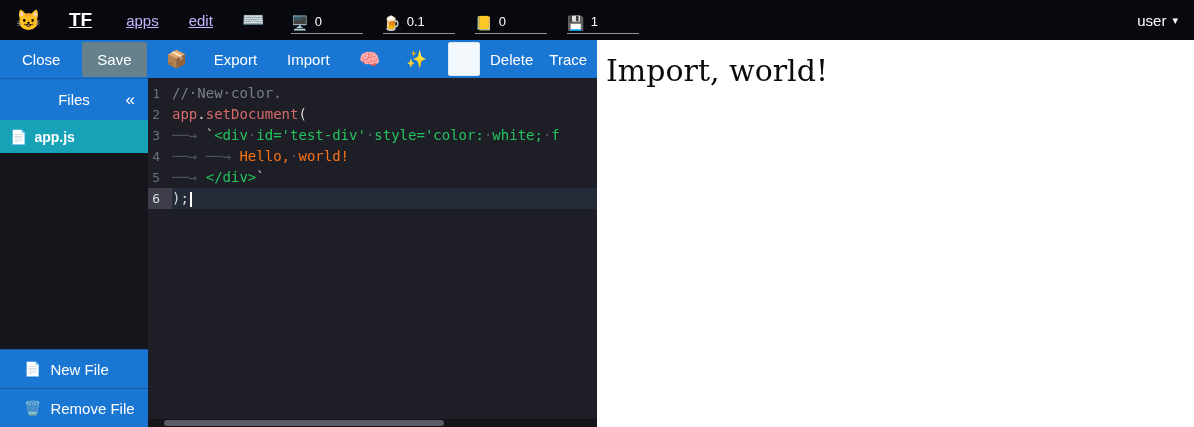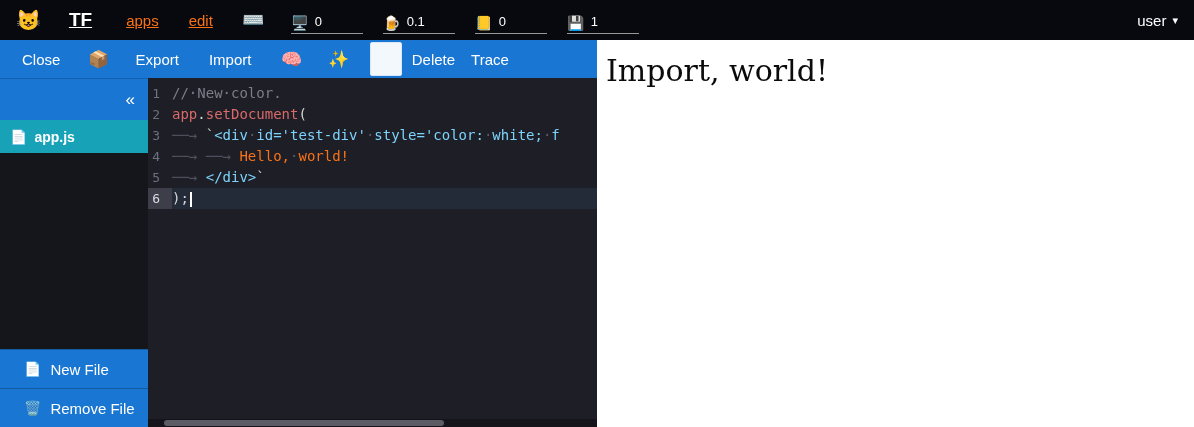--- a/index.html
+++ b/index.html
@@ -14,21 +14,21 @@
   .topbar {
     height:40px; background:#08080f; display:flex; align-items:center;
     padding:0 16px; color:#fff;
   }
   .logo { font-size:20px; margin-right:28px; cursor:pointer; }
   .brand {
     color:#fff; font-weight:bold; font-size:19px;
     text-decoration:underline; margin-right:34px; cursor:pointer;
   }
   .navlink {
-    color:#f97316; font-size:15px; text-decoration:underline;
+    color:#c4b5fd; font-size:15px; text-decoration:underline;
     margin-right:30px; cursor:pointer;
   }
   .kbicon { font-size:18px; margin-right:26px; cursor:pointer; filter:brightness(.9); }
   .metric {
     width:72px; margin-right:20px; display:flex; align-items:flex-end; gap:6px;
     border-bottom:1px solid #979797; padding-bottom:3px; height:27px;
   }
   .metric .micon { font-size:14px; line-height:1; }
   .metric .mval { color:#fff; font-size:13px; line-height:1.1; }
   .usermenu { margin-left:auto; font-size:15px; color:#fff; display:flex; align-items:center; gap:6px; cursor:pointer; }
@@ -103,21 +103,21 @@
   .code-line .ln {
     width:24px; padding-right:12px; text-align:right; color:#6b7180;
     font-size:13px; flex-shrink:0;
   }
   .code-line .code { white-space:pre; flex:1; overflow:hidden; }
   .code-line.active { background:#232a38; }
   .code-line.active .ln { background:#3e3e4a; color:#d9dde6; }
   .tok-comment { color:#7b7f8a; }
   .tok-name { color:#d96a6a; }
   .tok-plain { color:#d6d6d6; }
-  .tok-tag  { color:#7dd3fc; }
+  .tok-tag  { color:#22c55e; }
   .tok-str  { color:#f97316; }
   .tok-ws   { color:#565b66; }
   .tok-tab  { color:#4d525e; }
   .cursor {
     display:inline-block; width:2px; height:15px; background:#fff;
     vertical-align:middle; margin-left:1px;
     animation:blink 1.06s step-end infinite;
   }
   @keyframes blink { 0%,49%{opacity:1} 50%,100%{opacity:0} }
 
@@ -161,34 +161,36 @@
     <span class="caret">▾</span>
   </div>
 </div>
 
 <div class="main">
 
   <div class="left">
 
     <div class="toolbar">
       <button class="tbtn btn-close">Close</button>
+      <button class="tbtn save">Save</button>
       <button class="tbtn emoji btn-pkg">📦</button>
       <button class="tbtn btn-export">Export</button>
       <button class="tbtn btn-import">Import</button>
       <button class="tbtn emoji btn-brain">🧠</button>
       <button class="tbtn emoji btn-sparkles">✨</button>
       <button class="blank-btn"></button>
       <button class="tbtn btn-delete">Delete</button>
       <button class="tbtn btn-trace">Trace</button>
     </div>
 
     <div class="workspace">
 
       <div class="sidebar">
         <div class="sb-header">
+          <span class="sb-title">Files</span>
           <span class="collapse">«</span>
         </div>
         <div class="file-item">
           <span class="ficon">📄</span>
           <span>app.js</span>
         </div>
         <div class="sb-fill"></div>
         <div class="sb-action">
           <span class="aicon">📄</span>
           <span>New File</span>

